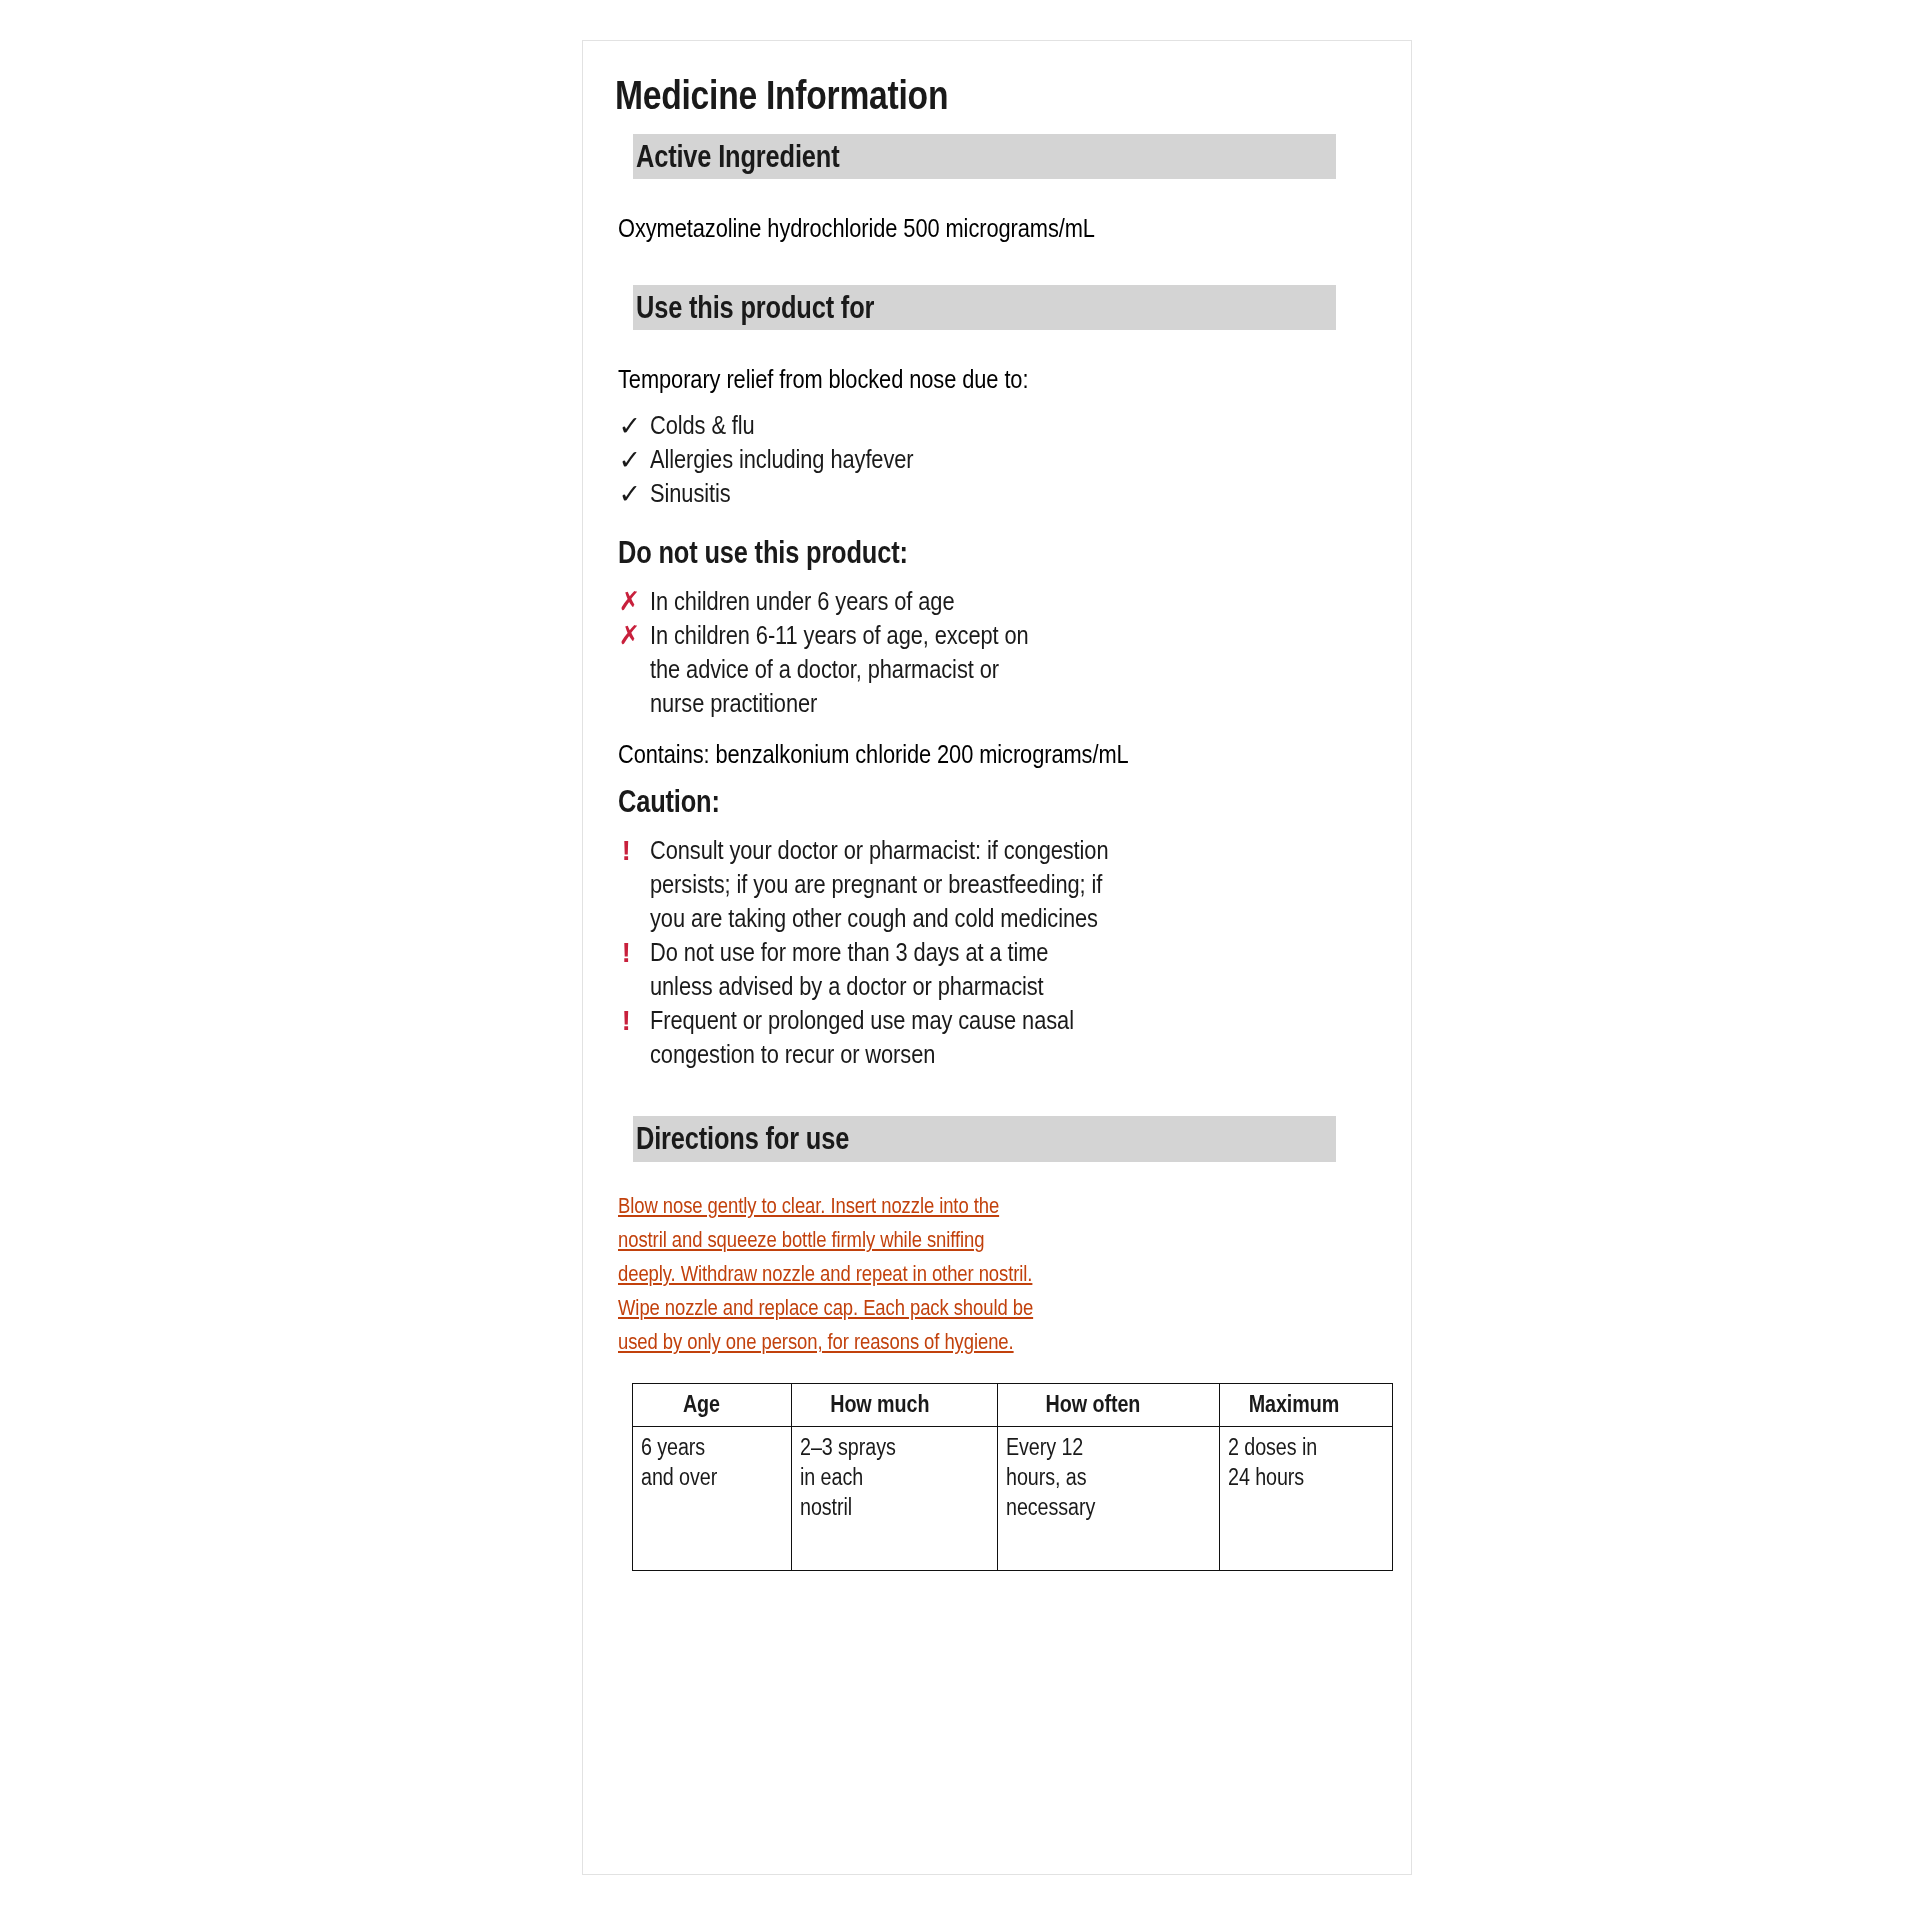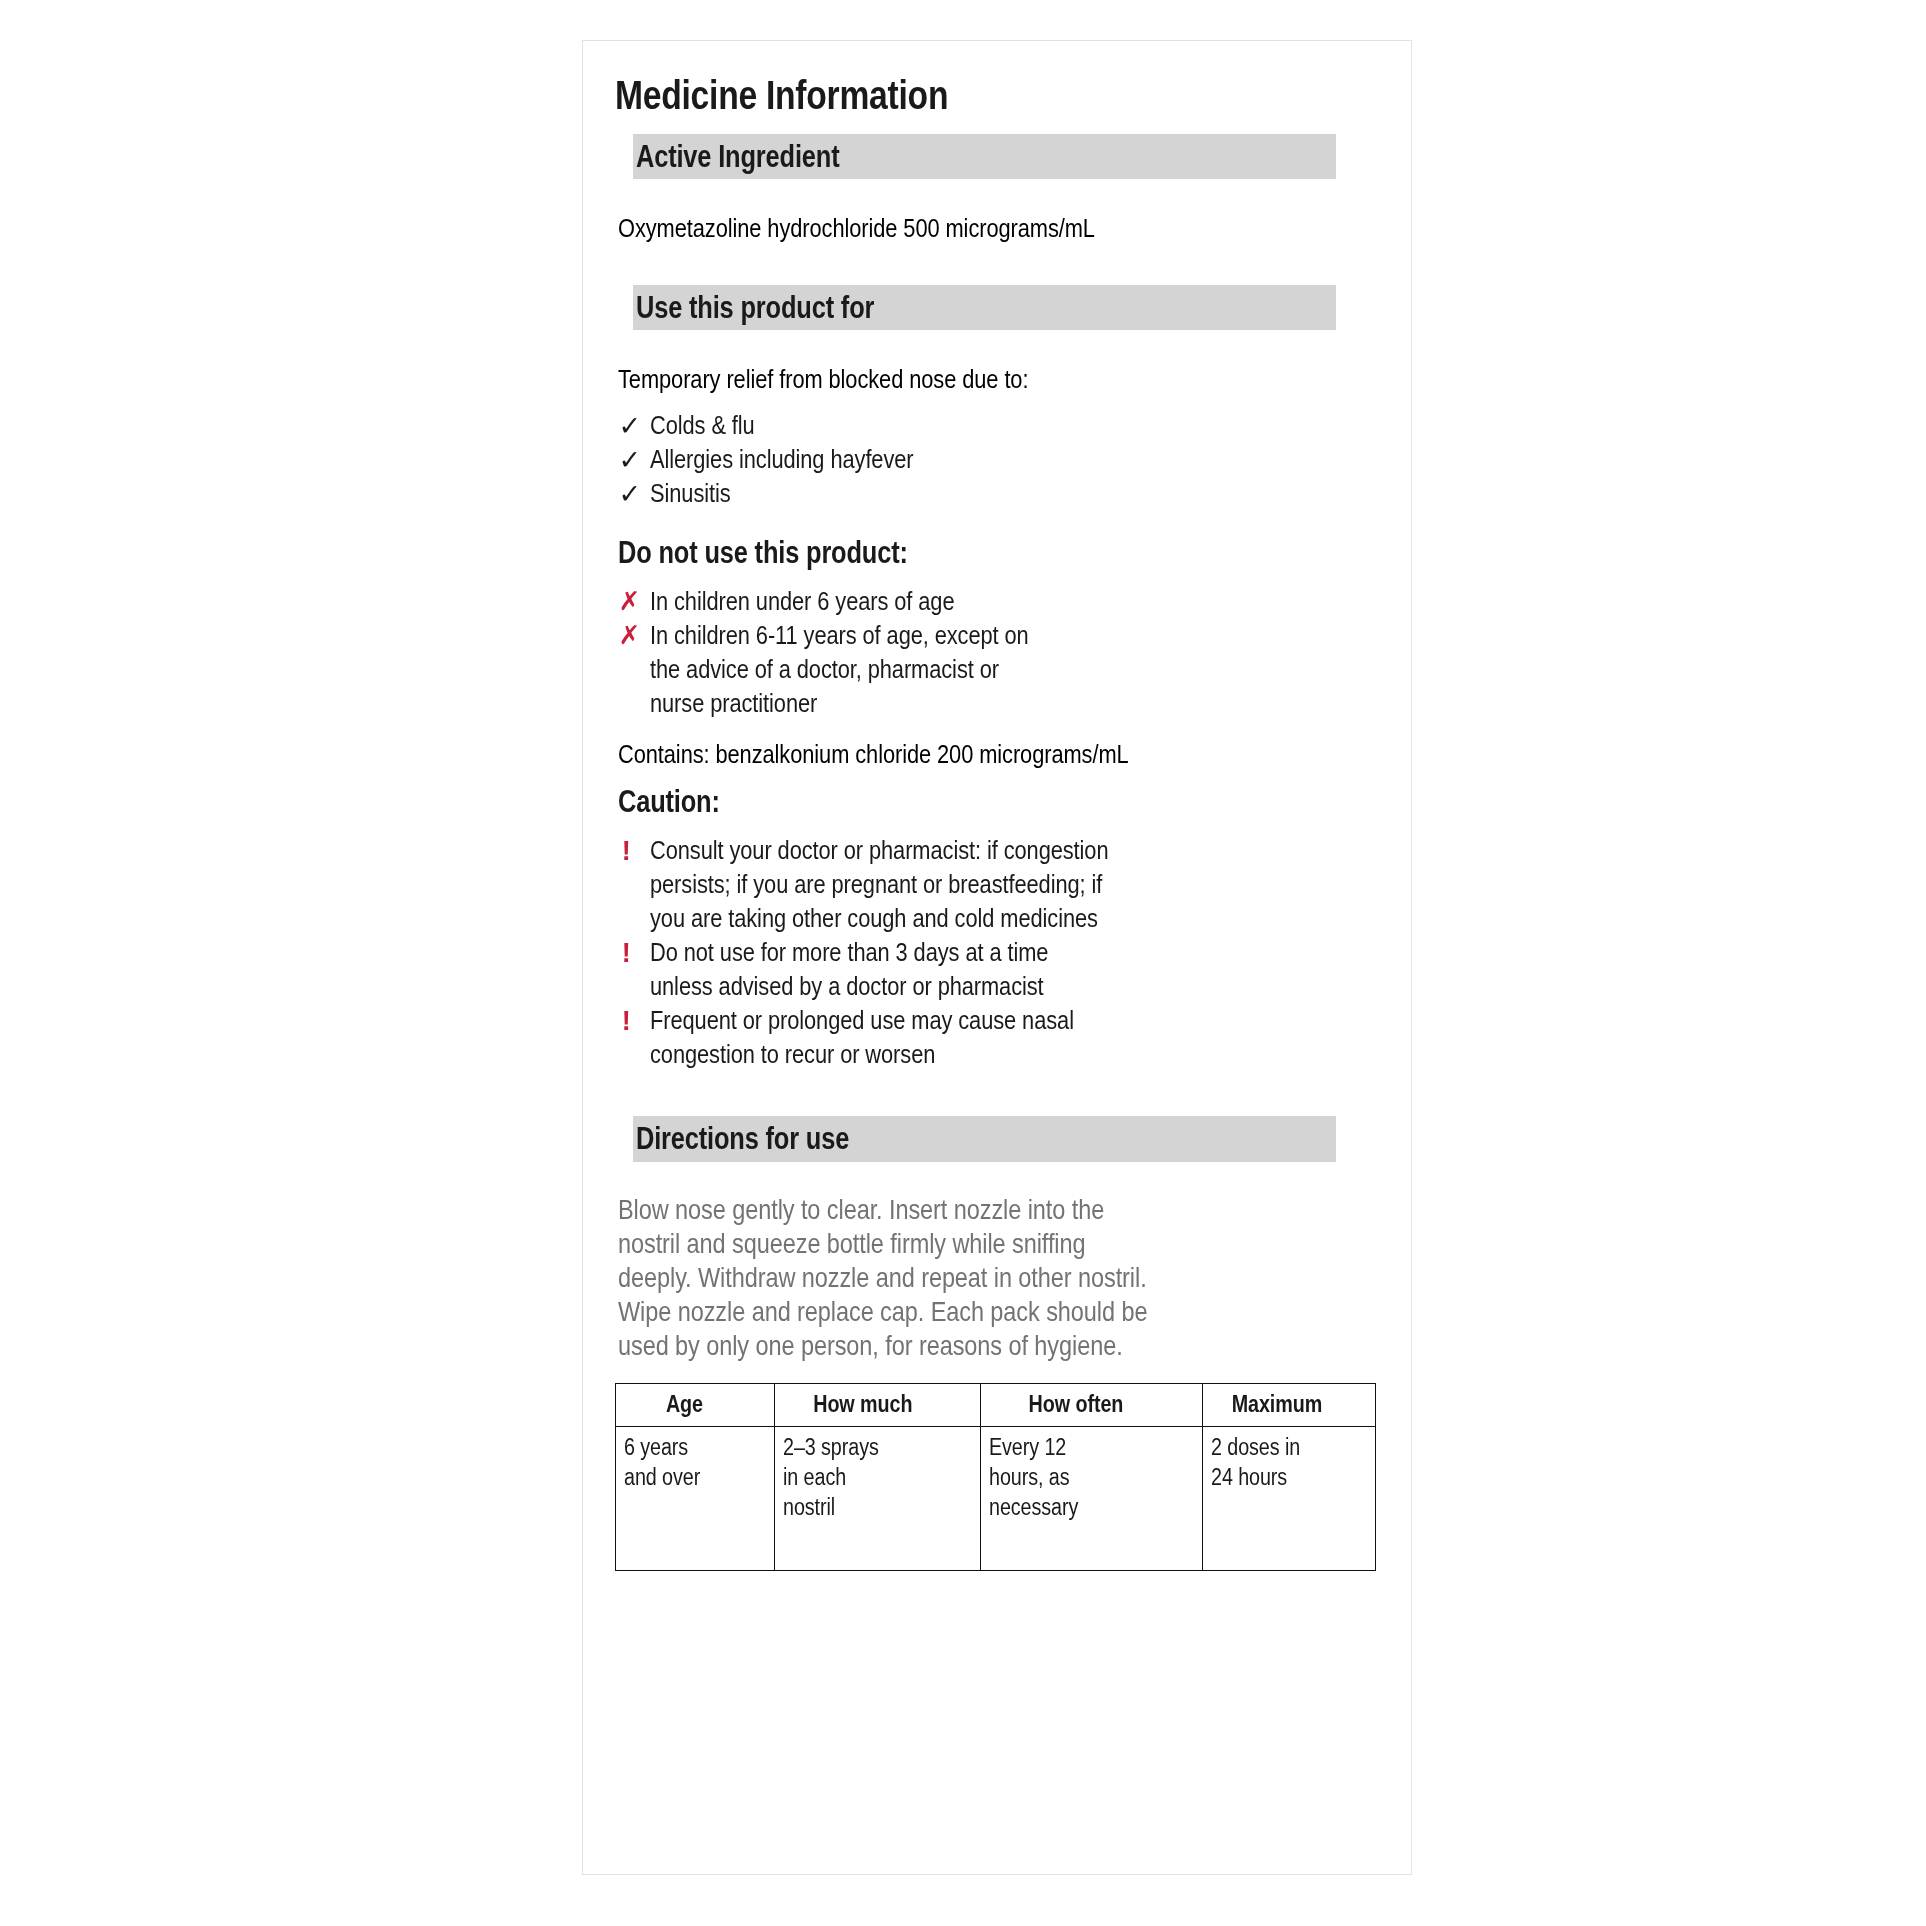--- a/index.html
+++ b/index.html
@@ -77,25 +77,26 @@
     margin: 0;
     padding-left: 3.4px;
   }
   .body-text .squish {
     display: inline-block;
     transform: scaleX(0.84);
     transform-origin: left top;
     white-space: nowrap;
   }
   .para {
-    font-size: 28px;
+    font-size: 22px;
     line-height: 1.30;
     letter-spacing: -0.1px;
     padding-left: 3.4px;
-    color: #737373;
+    color: #c2410c;
+    text-decoration: underline;
   }
   .para .pline {
     display: block;
     transform: scaleX(0.84);
     transform-origin: left top;
     white-space: nowrap;
     height: 34px;
   }
 
   
@@ -163,21 +164,21 @@
     transform: scaleX(0.84);
     transform-origin: left top;
     white-space: nowrap;
     height: 34px;
   }
 
   
   table.dose-table {
     border-collapse: collapse;
     width: 699px;
-    margin-left: 0;
+    margin-left: 17px;
     table-layout: fixed;
   }
   table.dose-table th,
   table.dose-table td {
     border: 1.7px solid #111111;
     vertical-align: top;
     padding: 5.6px 6.7px 10px 7.8px;
     font-size: 23.5px;
     line-height: 1.22;
     letter-spacing: -0.1px;

